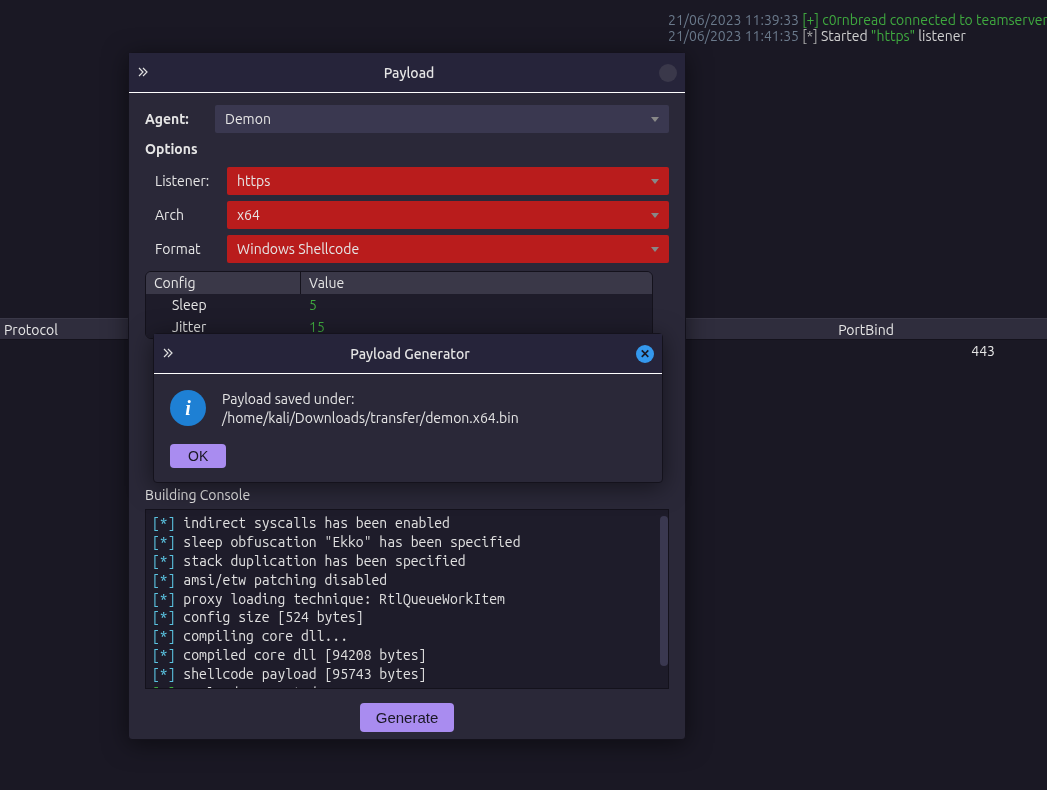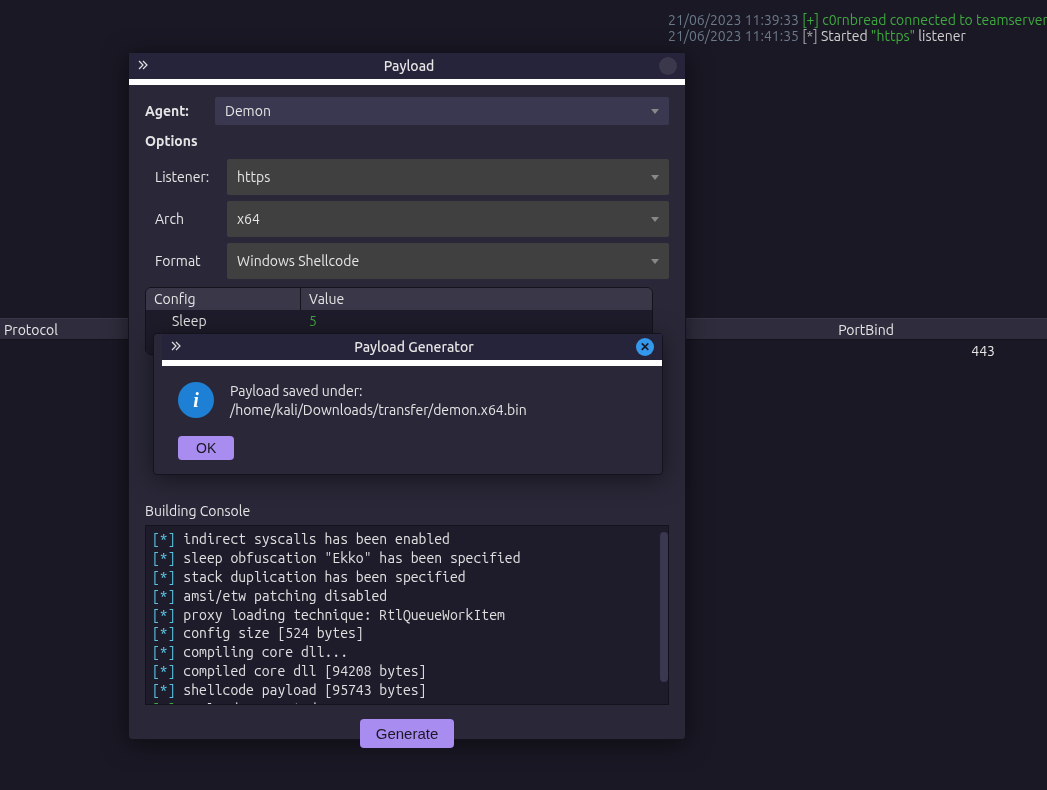--- a/index.html
+++ b/index.html
@@ -62,23 +62,23 @@
     }
     .payload-dialog {
       top: 52px;
       left: 128px;
       width: 558px;
       height: 688px;
     }
     .titlebar {
       display: flex;
       align-items: center;
-      height: 32px;
+      height: 40px;
       padding: 0 8px;
-      border-bottom: 6px solid #ffffff;
+      border-bottom: 1px solid #ffffff;
       background: #26243a;
     }
     .window-icon {
       width: 14px;
       height: 14px;
       color: #e0e0e0;
       margin-right: 8px;
       font-size: 12px;
       line-height: 14px;
     }
@@ -113,21 +113,21 @@
     .select .caret {
       width: 0; height: 0;
       border-left: 4px solid transparent;
       border-right: 4px solid transparent;
       border-top: 5px solid #888;
     }
     .options-heading { font-weight: 600; margin: 8px 0 10px 0; }
     .option-row { display: flex; align-items: center; margin-bottom: 6px; padding-left: 10px; }
     .option-row .lbl { width: 72px; }
     .option-row .lbl-format { width: 72px; }
-    .option-row .select { background: #404040; height: 36px; }
+    .option-row .select { background: #b91c1c; height: 28px; }
     .config-table {
       border: 1px solid #14121c;
       border-radius: 6px;
       margin: 8px 16px 6px 0;
       overflow: hidden;
     }
     .config-header {
       display: flex;
       background: #3a3848;
       height: 22px;
@@ -185,21 +185,20 @@
       font-size: 15px;
       font-weight: 500;
       cursor: pointer;
     }
 
     .msg-dialog {
       top: 333px;
       left: 153px;
       width: 510px;
       background: #2a2838;
-      padding-left: 8px;
     }
     .msg-dialog .titlebar { background: #26243a; }
     .close-btn-blue {
         width: 18px;
         height: 18px;
         border-radius: 50%;
         background: #3498ed;
         color: #1a1824;
         display: flex;
         align-items: center;

